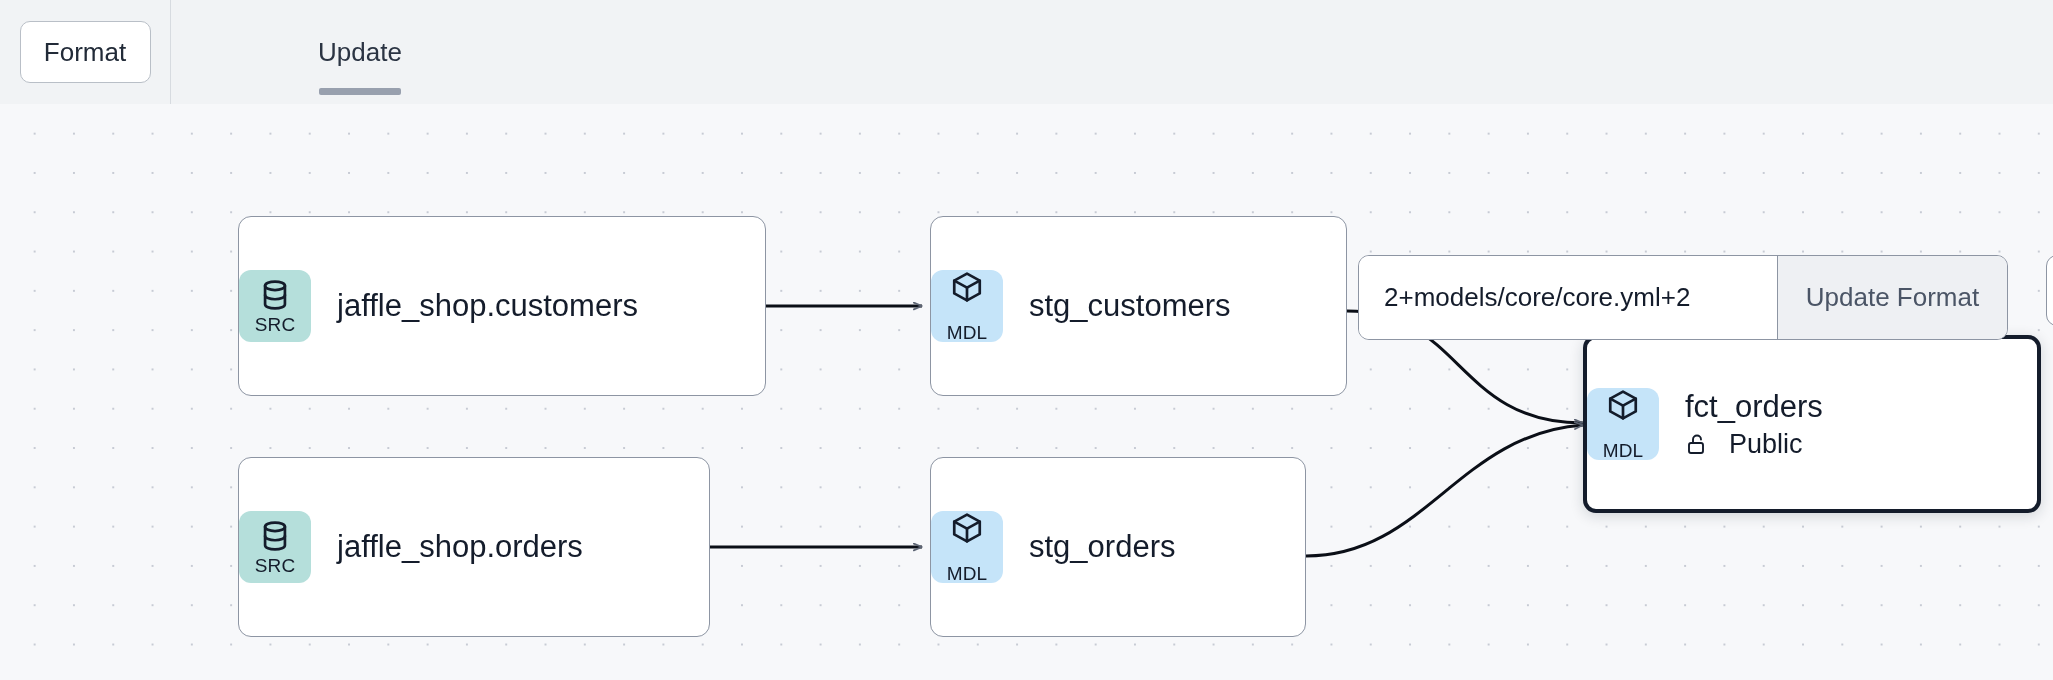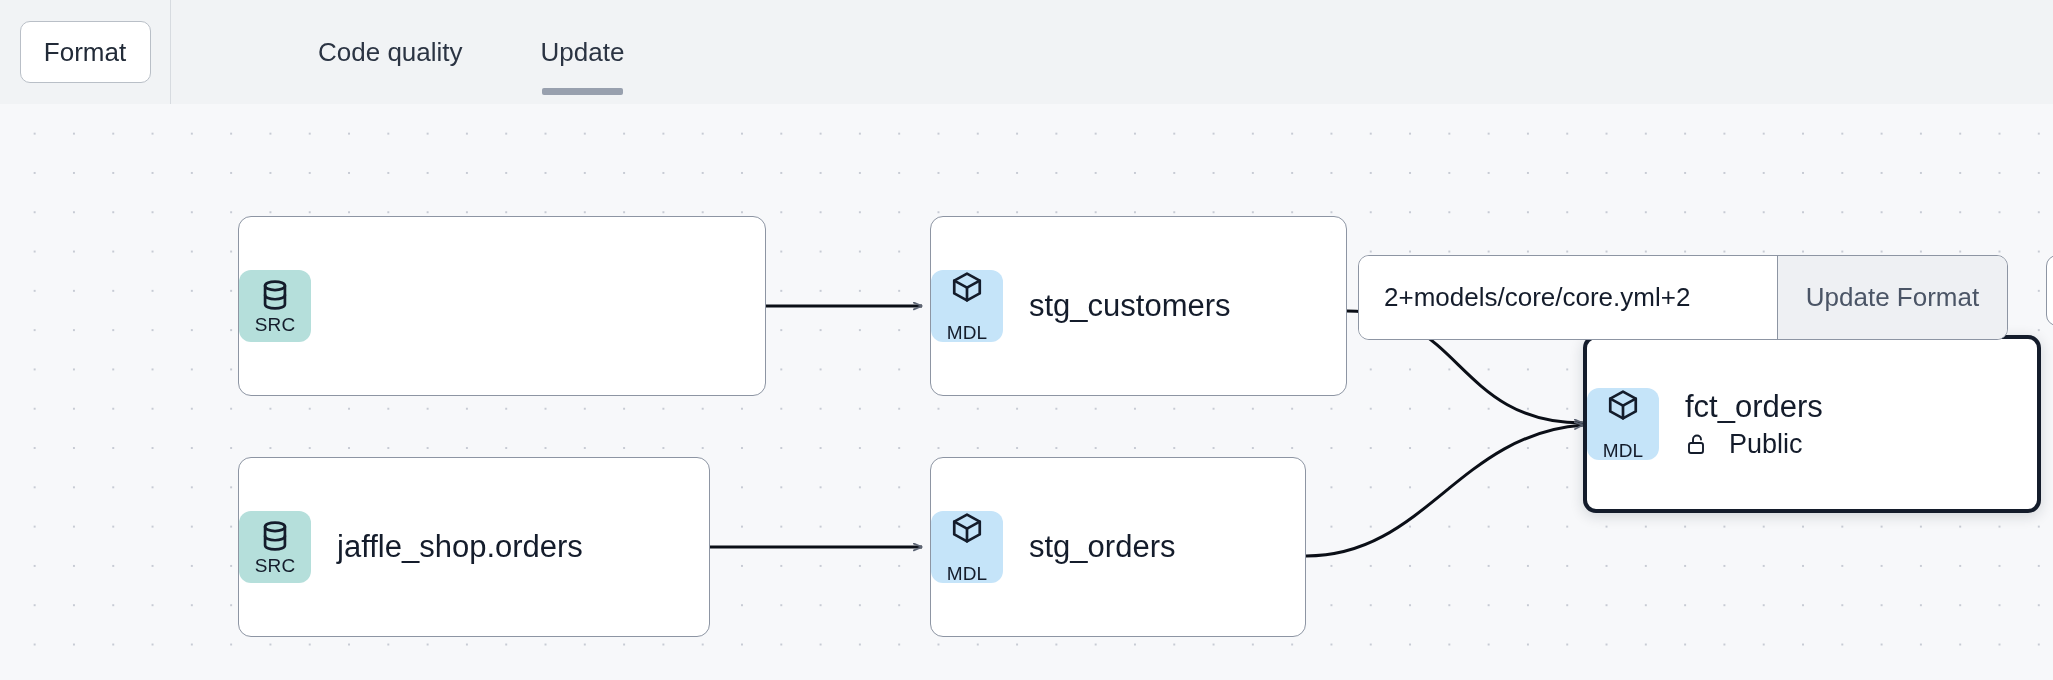--- a/index.html
+++ b/index.html
@@ -137,24 +137,20 @@
 </head>
 <body>
 
 <div id="app">
 
   <div class="topbar">
     <div class="format-zone">
       <div class="format-btn">Format</div>
     </div>
     <div class="tabs">
-      <div class="tab">
-        <span>Code quality</span>
-        <span class="underline"></span>
-      </div>
       <div class="tab active">
         <span>Update</span>
         <span class="underline"></span>
       </div>
     </div>
   </div>
 
   <div class="canvas">
 
     <svg class="edges" viewBox="0 0 2053 576">
@@ -174,20 +170,23 @@
     </svg>
 
     <div class="node" style="left:238px; top:112px; width:528px; height:180px;">
       <div class="badge src">
         <svg width="34" height="34" viewBox="0 0 24 24" fill="none" stroke="#141c2b" stroke-width="1.9" stroke-linecap="round" stroke-linejoin="round">
           <ellipse cx="12" cy="5.5" rx="7" ry="3"></ellipse>
           <path d="M5 5.5v13c0 1.7 3.1 3 7 3s7-1.3 7-3v-13"></path>
           <path d="M5 12c0 1.7 3.1 3 7 3s7-1.3 7-3"></path>
         </svg>
         <span class="badge-text">SRC</span>
+      </div>
+      <div class="node-body">
+        <span class="node-title">jaffle_shop.customers</span>
       </div>
     </div>
 
     <div class="node" style="left:238px; top:353px; width:472px; height:180px;">
       <div class="badge src">
         <svg width="34" height="34" viewBox="0 0 24 24" fill="none" stroke="#141c2b" stroke-width="1.9" stroke-linecap="round" stroke-linejoin="round">
           <ellipse cx="12" cy="5.5" rx="7" ry="3"></ellipse>
           <path d="M5 5.5v13c0 1.7 3.1 3 7 3s7-1.3 7-3v-13"></path>
           <path d="M5 12c0 1.7 3.1 3 7 3s7-1.3 7-3"></path>
         </svg>

